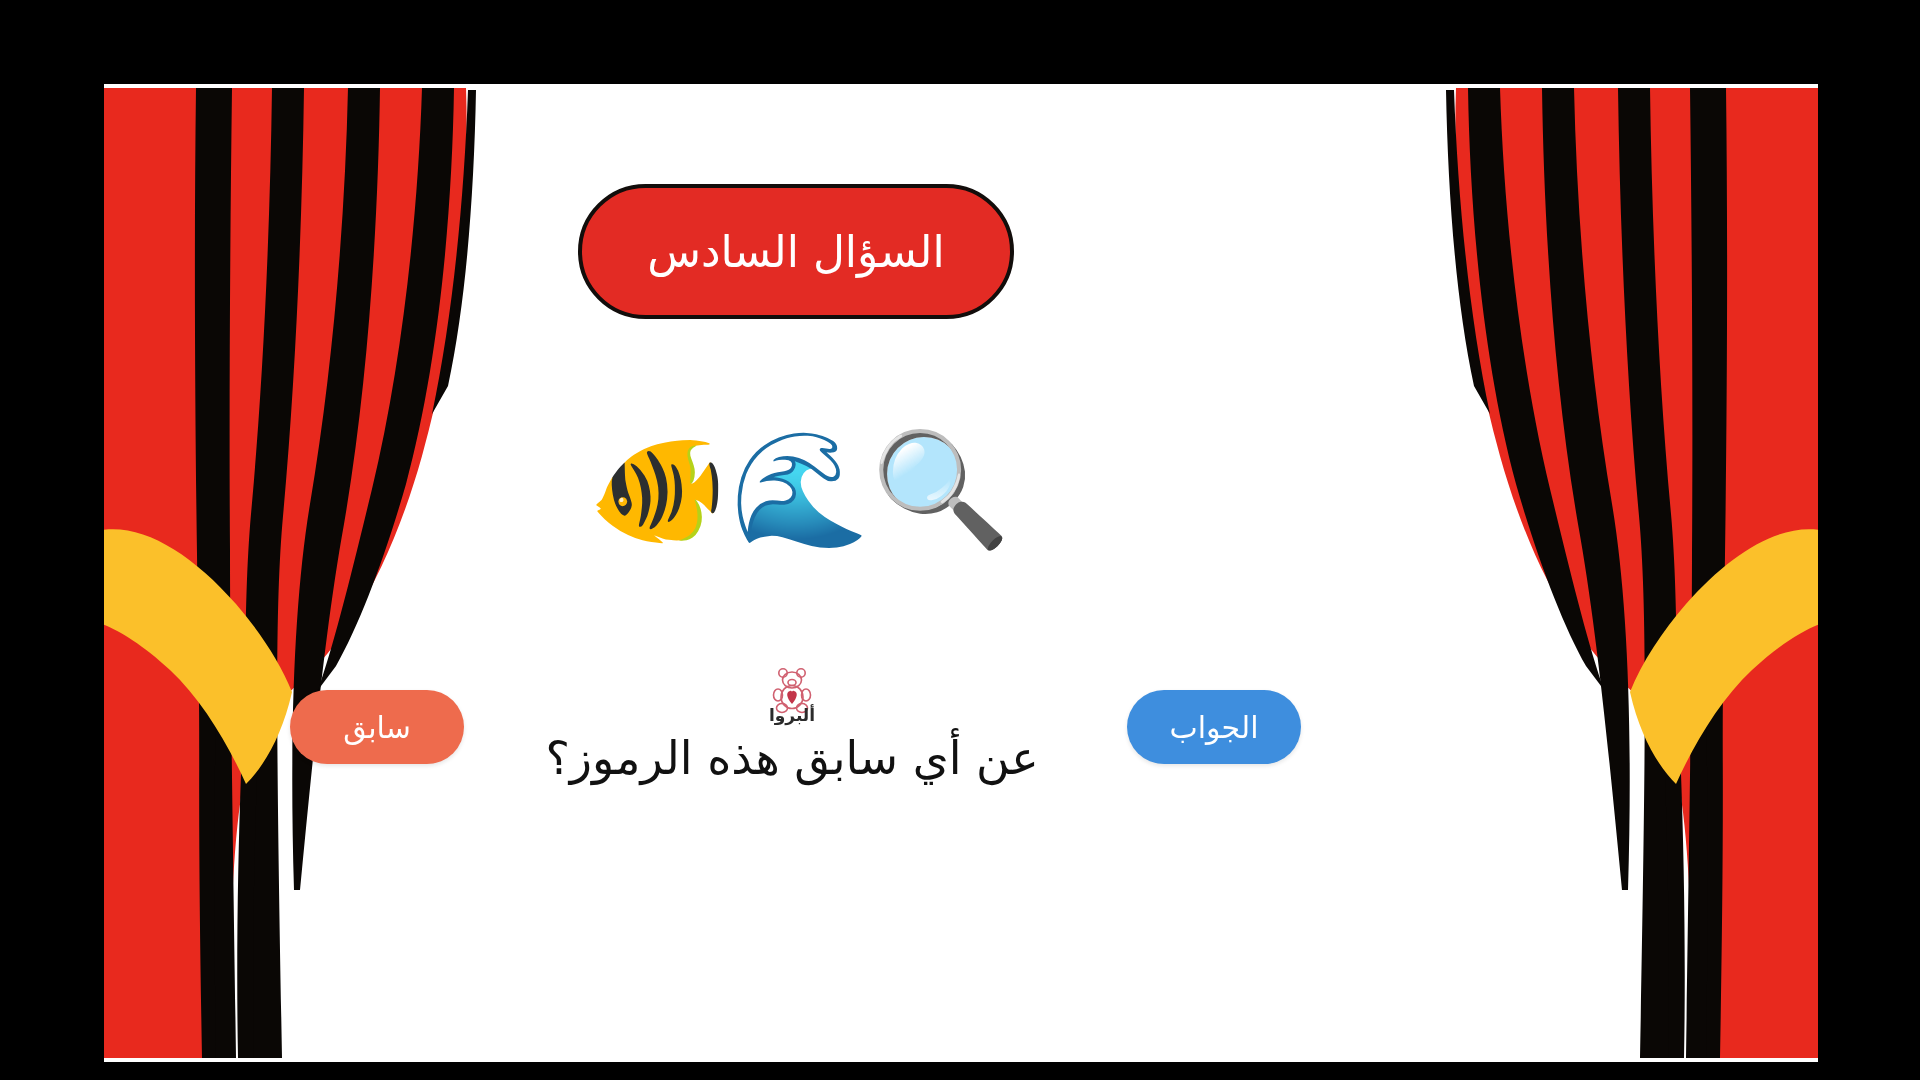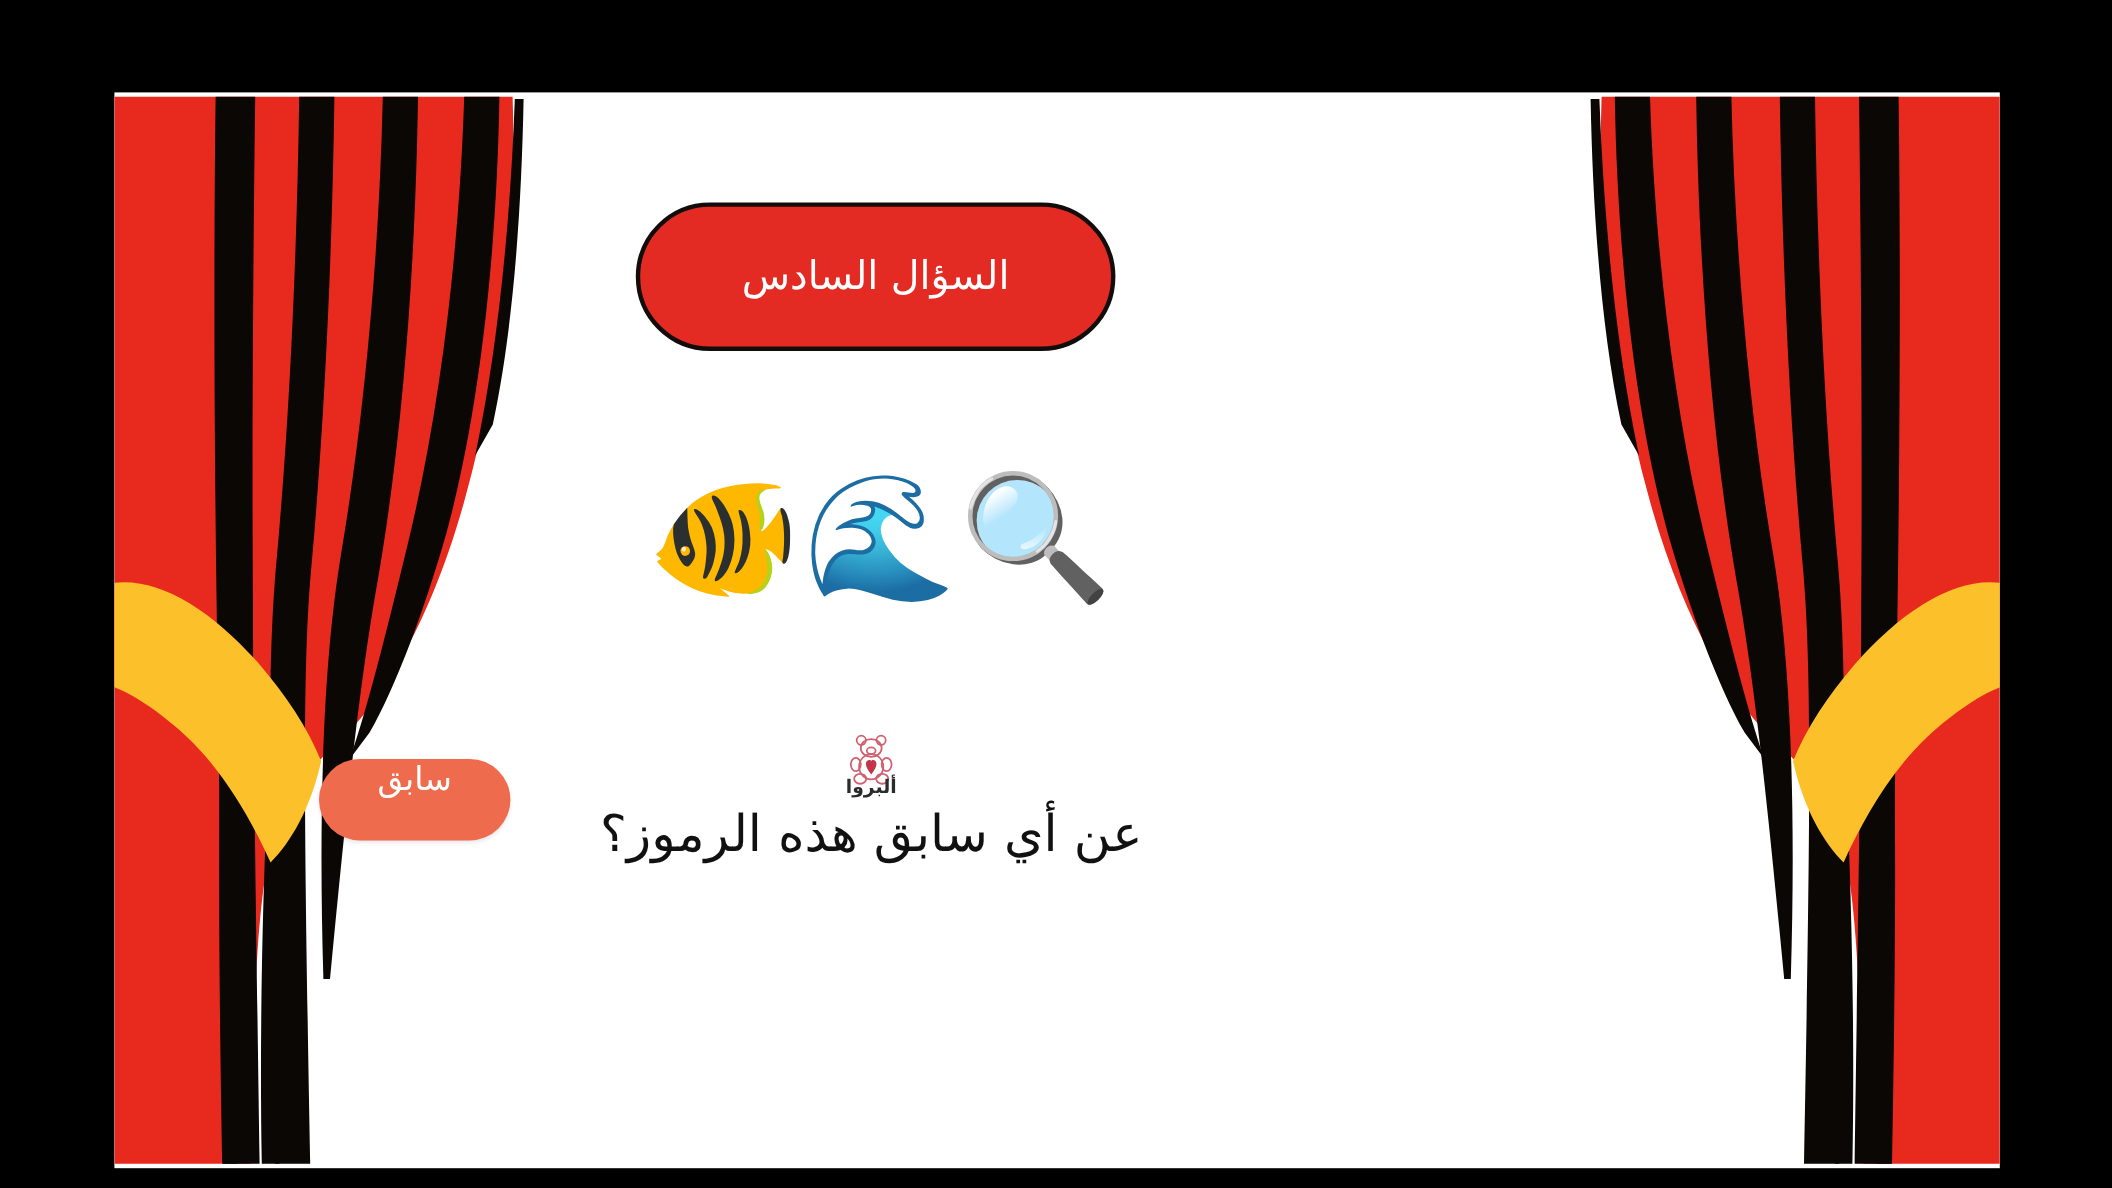--- a/index.html
+++ b/index.html
@@ -52,21 +52,21 @@
     background: #E32B24;
     border: 4px solid #120d0b;
     border-radius: 70px;
     display: flex;
     align-items: center;
     justify-content: center;
     box-sizing: border-box;
   }
   #question-badge .label {
     color: #ffffff;
-    font-size: 36px;
+    font-size: 44px;
     font-weight: 400;
     letter-spacing: 0px;
     line-height: 1;
     white-space: nowrap;
     direction: rtl;
   }
 
   
   #emoji-row {
     position: absolute;
@@ -107,21 +107,21 @@
     font-size: 46px;
     font-weight: 400;
     direction: rtl;
     line-height: 1.25;
   }
 
   
   .nav-button {
     position: absolute;
     display: flex;
-    align-items: flex-start;
+    align-items: center;
     justify-content: center;
     border: none;
     border-radius: 40px;
     color: #ffffff;
     font-size: 30px;
     font-family: "DejaVu Sans", "Liberation Sans", sans-serif;
     cursor: pointer;
     direction: rtl;
     box-shadow: 0 2px 4px rgba(0,0,0,0.10);
   }
@@ -230,14 +230,17 @@
       <text x="48" y="57" text-anchor="middle" font-family="DejaVu Sans, sans-serif" font-size="17" font-weight="bold" fill="#2b2b2b">ألبروا</text>
     </svg>
   </div>
 
   <div id="question-prompt">عن أي سابق هذه الرموز؟</div>
 
   <button class="nav-button" id="btn-prev">
     <span>سابق</span>
   </button>
 
+  <button class="nav-button" id="btn-answer">
+    <span>الجواب</span>
+  </button>
 
 </div>
 
 </body></html>

